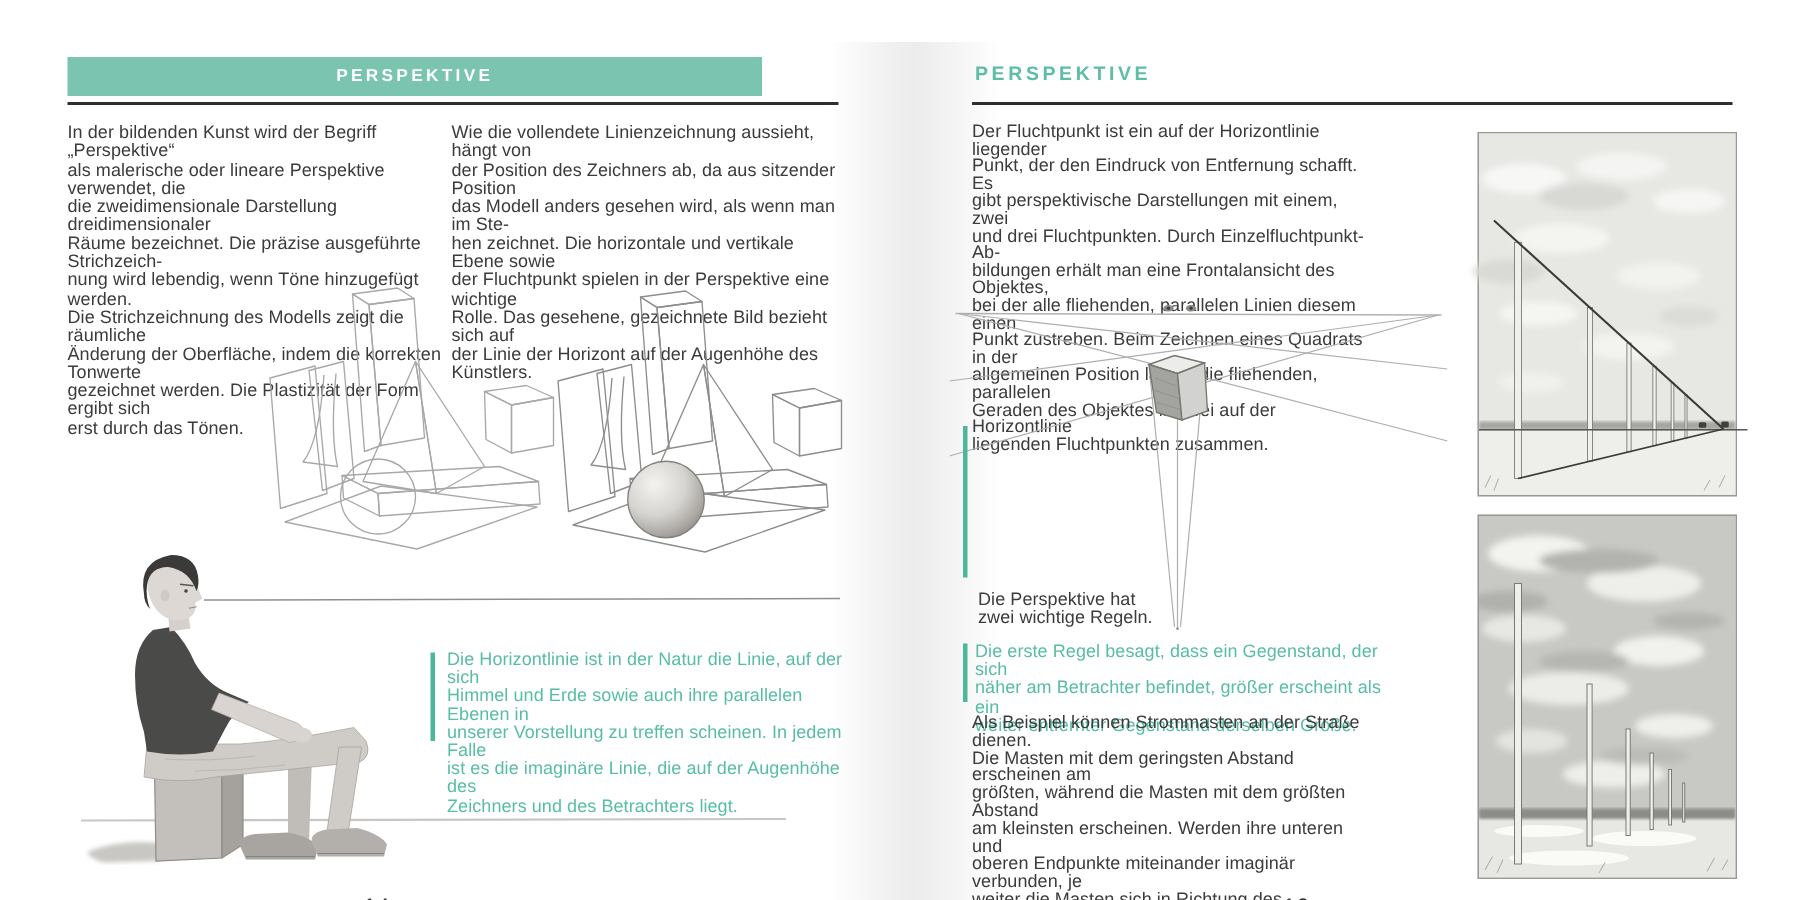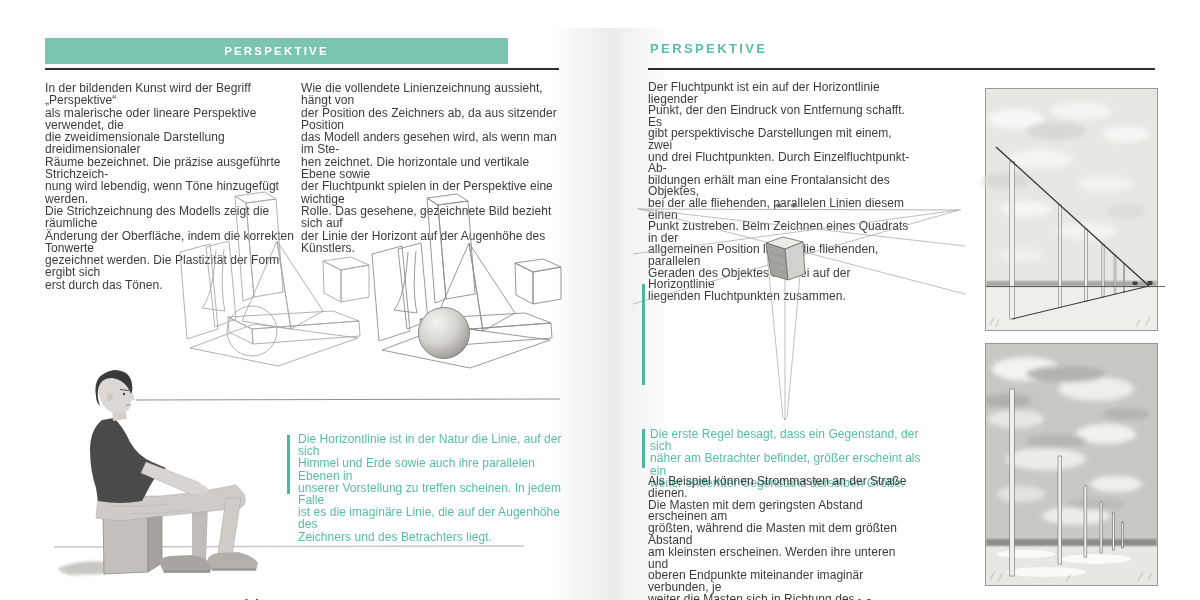--- a/index.html
+++ b/index.html
@@ -187,20 +187,22 @@
     <g stroke="#76766f" stroke-width="0.9">
       <path d="M133,47 L150,41 L170,46 L152,53 Z" fill="#ececea"></path>
       <path d="M133,47 L152,53 L155,84 L138,79 Z" fill="#a3a3a0"></path>
       <path d="M152,53 L170,46 L172,78 L155,84 Z" fill="#d2d2d0"></path>
       <path d="M137,56 L153,62 M136,64 L154,70 M137,72 L154,77" stroke="#8c8c88" stroke-width="0.5" fill="none"></path>
     </g>
     <circle cx="152" cy="223" r="1" fill="#9a9a97"></circle>
   </svg>
 
   <div class="abs quote-bar rq1-bar"></div>
+  <div class="abs txt r-rules">Die Perspektive hat
+zwei wichtige Regeln.</div>
   <div class="abs quote-bar rq2-bar"></div>
   <div class="abs txt teal-txt r-quote2">Die erste Regel besagt, dass ein Gegenstand, der sich
 näher am Betrachter befindet, größer erscheint als ein
 weiter entfernter Gegenstand derselben Größe.</div>
   <div class="abs txt r-para3">Als Beispiel können Strommasten an der Straße dienen.
 Die Masten mit dem geringsten Abstand erscheinen am
 größten, während die Masten mit dem größten Abstand
 am kleinsten erscheinen. Werden ihre unteren und
 oberen Endpunkte miteinander imaginär verbunden, je
 weiter die Masten sich in Richtung des Fluchtpunktes

